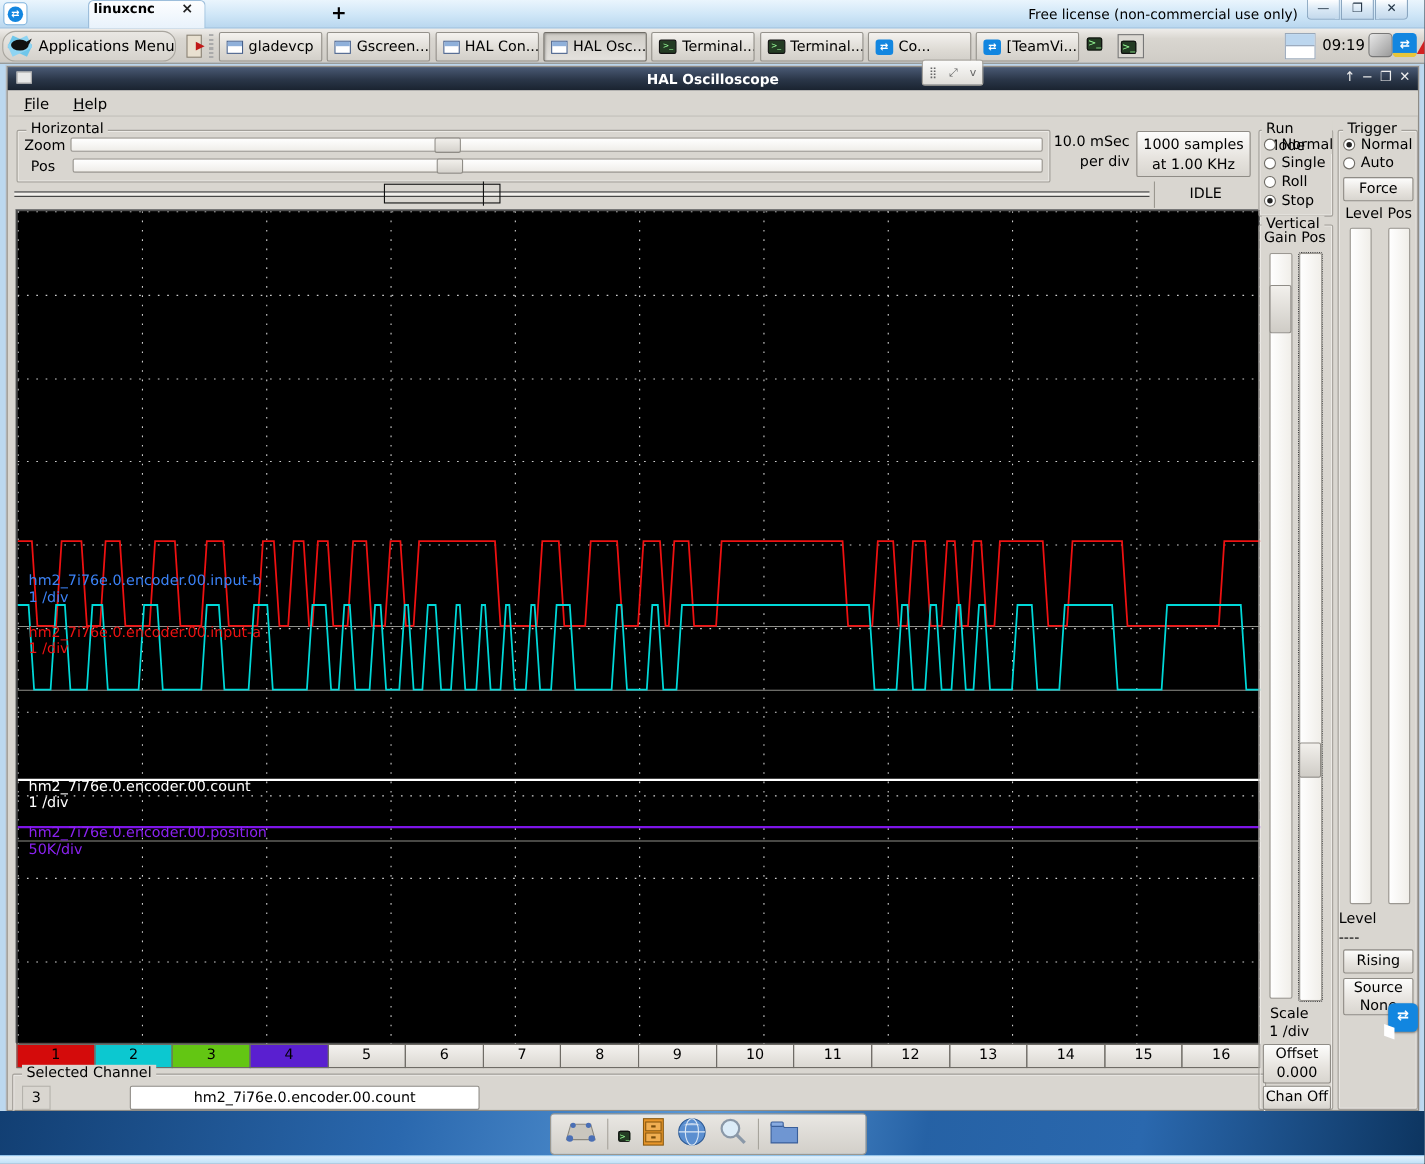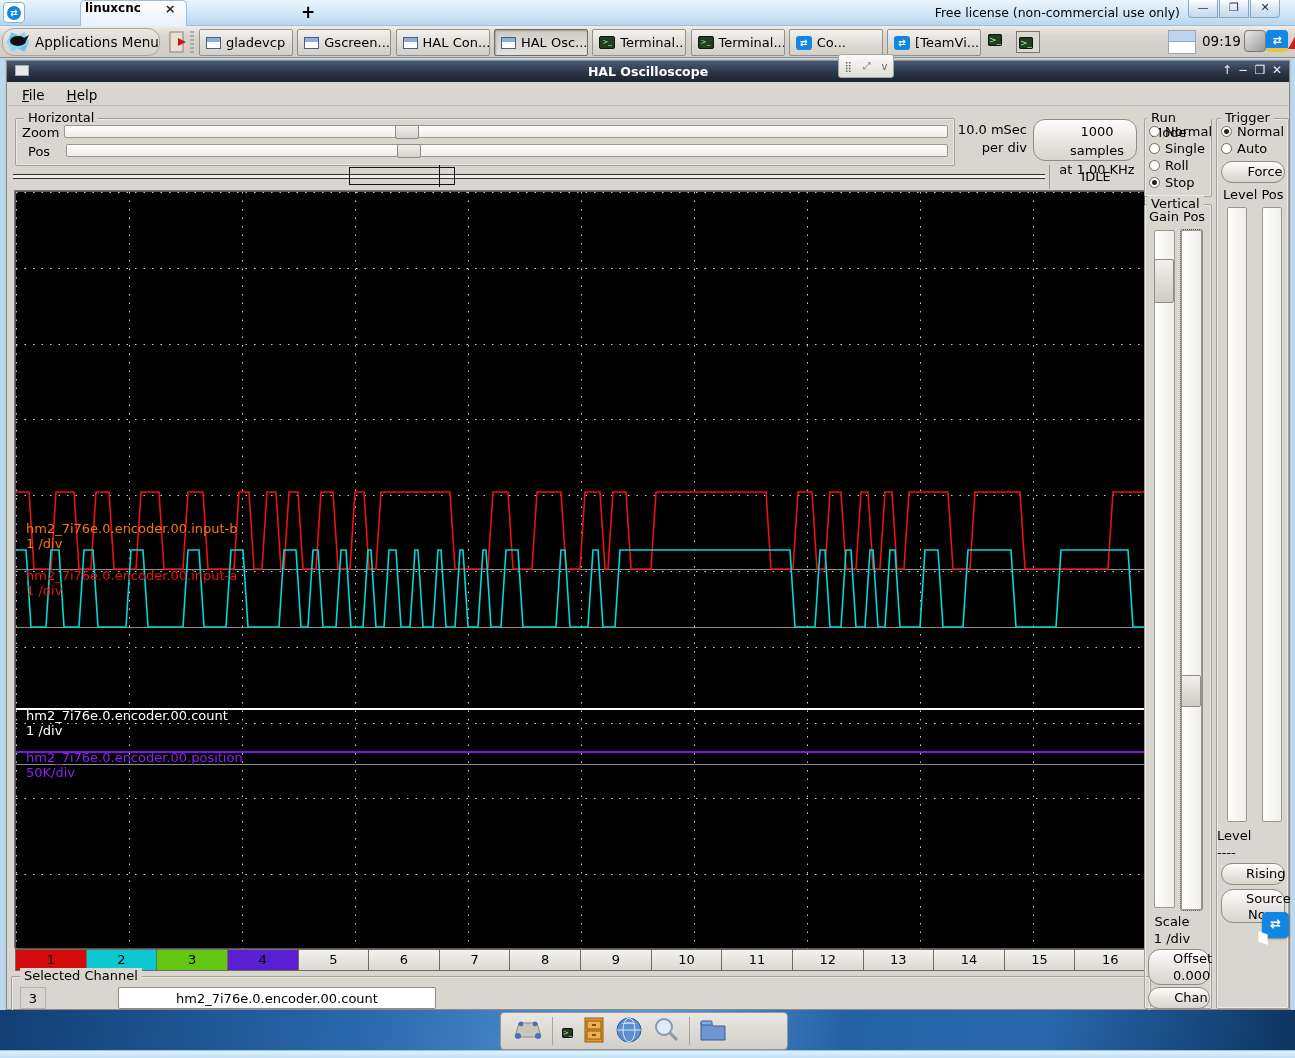--- a/index.html
+++ b/index.html
@@ -81,21 +81,21 @@
   .gb-label { position:absolute; top:-9px; left:8px; background:#d9d6d0; padding:0 4px; font-size:13px; }
 
   .hslider { background:linear-gradient(#fff,#efede9); border:1px solid #9b9892; border-radius:2px; }
   .hhandle { position:absolute; top:-1px; height:14px; width:24px;
     background:linear-gradient(#f2f0ec,#d5d2cc); border:1px solid #8f8c86; border-radius:2px; }
   .vslider { background:linear-gradient(90deg,#fff,#f0eee9); border:1px solid #9b9892; border-radius:2px; }
   .vhandle { position:absolute; left:-1px; width:20px;
     background:linear-gradient(#f2f0ec,#cfccc6); border:1px solid #8f8c86; border-radius:2px; }
 
   .gtkbtn { background:linear-gradient(#fdfdfc,#e6e3de 60%,#d8d5cf); border:1px solid #8f8c86;
-    border-radius:12px; text-align:center;padding-left:24px; }
+    border-radius:2px; text-align:center; }
 
   .radio-row { display:flex; align-items:center; gap:5px; height:17px; font-size:13px; }
   .radio { width:11px; height:11px; border-radius:50%; border:1px solid #6f6c66; background:#fff; flex:none; position:relative; }
   .radio.sel::after { content:""; position:absolute; left:2px; top:2px; width:5px; height:5px; border-radius:50%; background:#222; }
 
   #scope { left:8px; top:130px; width:1130px; height:758px; background:#000;
     border:1px solid #555; box-shadow:-1px -1px 0 #777,1px 1px 0 #f5f5f2; }
   .trace-label { position:absolute; left:10px; font-size:13px; line-height:15px; white-space:nowrap; }
 
   .chan-btn { top:0; height:22px; border:1px solid #6f6c66; text-align:center; font-size:13px;
@@ -275,21 +275,21 @@
           <line x1="0" y1="682.5" x2="1130" y2="682.5" stroke="#cfcfcf" stroke-width="1" stroke-dasharray="1.5 7"></line>
           <line x1="0" y1="757.5" x2="1130" y2="757.5" stroke="#cfcfcf" stroke-width="1" stroke-dasharray="1.5 7"></line>
           <line x1="0" y1="377.5" x2="1130" y2="377.5" stroke="#8f8f8a" stroke-width="1"></line>
           <line x1="0" y1="435.5" x2="1130" y2="435.5" stroke="#8f8f8a" stroke-width="1"></line>
           <line x1="0" y1="572.5" x2="1130" y2="572.5" stroke="#8f8f8a" stroke-width="1"></line>
           <line x1="0" y1="517" x2="1130" y2="517" stroke="#ffffff" stroke-width="2"></line>
           <line x1="0" y1="560" x2="1130" y2="560" stroke="#7d14e8" stroke-width="2"></line>
           <path d="M0,300 L13,300 L18,377 L35,377 L40,300 L58,300 L63,377 L75,377 L80,300 L93,300 L98,377 L120,377 L125,300 L143,300 L148,377 L167,377 L172,300 L187,300 L192,377 L218,377 L223,300 L233,300 L238,377 L246,377 L251,300 L260,300 L265,377 L268,377 L273,300 L282,300 L287,377 L300,377 L305,300 L317,300 L322,377 L334,377 L339,300 L348,300 L353,377 L360,377 L365,300 L434,300 L439,377 L472,377 L477,300 L492,300 L497,377 L516,377 L521,300 L545,300 L550,377 L564,377 L569,300 L584,300 L589,377 L592,377 L597,300 L610,300 L615,377 L635,377 L640,300 L750,300 L755,377 L777,377 L782,300 L796,300 L801,377 L809,377 L814,300 L825,300 L830,377 L840,377 L845,300 L852,300 L857,377 L864,377 L869,300 L876,300 L881,377 L888,377 L893,300 L932,300 L937,377 L954,377 L959,300 L1004,300 L1009,377 L1092,377 L1097,300 L1130,300" fill="none" stroke="#ee1111" stroke-width="1.6"></path>
           <path d="M0,358 L10,358 L15,435 L30,435 L35,358 L43,358 L48,435 L63,435 L68,358 L77,358 L82,435 L110,435 L115,358 L127,358 L132,435 L167,435 L172,358 L183,358 L188,435 L210,435 L215,358 L227,358 L232,435 L263,435 L268,358 L280,358 L285,435 L292,435 L297,358 L302,358 L307,435 L320,435 L325,358 L330,358 L335,435 L347,435 L352,358 L355,358 L360,435 L368,435 L373,358 L380,358 L385,435 L394,435 L399,358 L402,358 L407,435 L417,435 L422,358 L425,358 L430,435 L439,435 L444,358 L447,358 L452,435 L462,435 L467,358 L470,358 L475,435 L485,435 L490,358 L502,358 L507,435 L540,435 L545,358 L549,358 L554,435 L572,435 L577,358 L582,358 L587,435 L599,435 L604,358 L774,358 L779,435 L799,435 L804,358 L809,358 L814,435 L825,435 L830,358 L835,358 L840,435 L849,435 L854,358 L857,358 L862,435 L869,435 L874,358 L879,358 L884,435 L904,435 L909,358 L922,358 L927,435 L947,435 L952,358 L995,358 L1000,435 L1040,435 L1045,358 L1112,358 L1117,435 L1130,435" fill="none" stroke="#00d9d9" stroke-width="1.6"></path>
         </svg>
-      <div class="trace-label" style="top: 329px; color: #f97316;">
+      <div class="trace-label" style="top: 329px; color: #3b82f6;">
         <div>hm2_7i76e.0.encoder.00.input-b</div>
           <div>1 /div</div>
       </div>
       <div class="trace-label" style="top: 376px; color: rgb(238, 17, 17);">
         <div>hm2_7i76e.0.encoder.00.input-a</div>
           <div>1 /div</div>
       </div>
       <div class="trace-label" style="top: 516px; color: rgb(255, 255, 255);">
         <div>hm2_7i76e.0.encoder.00.count</div>
           <div>1 /div</div>

